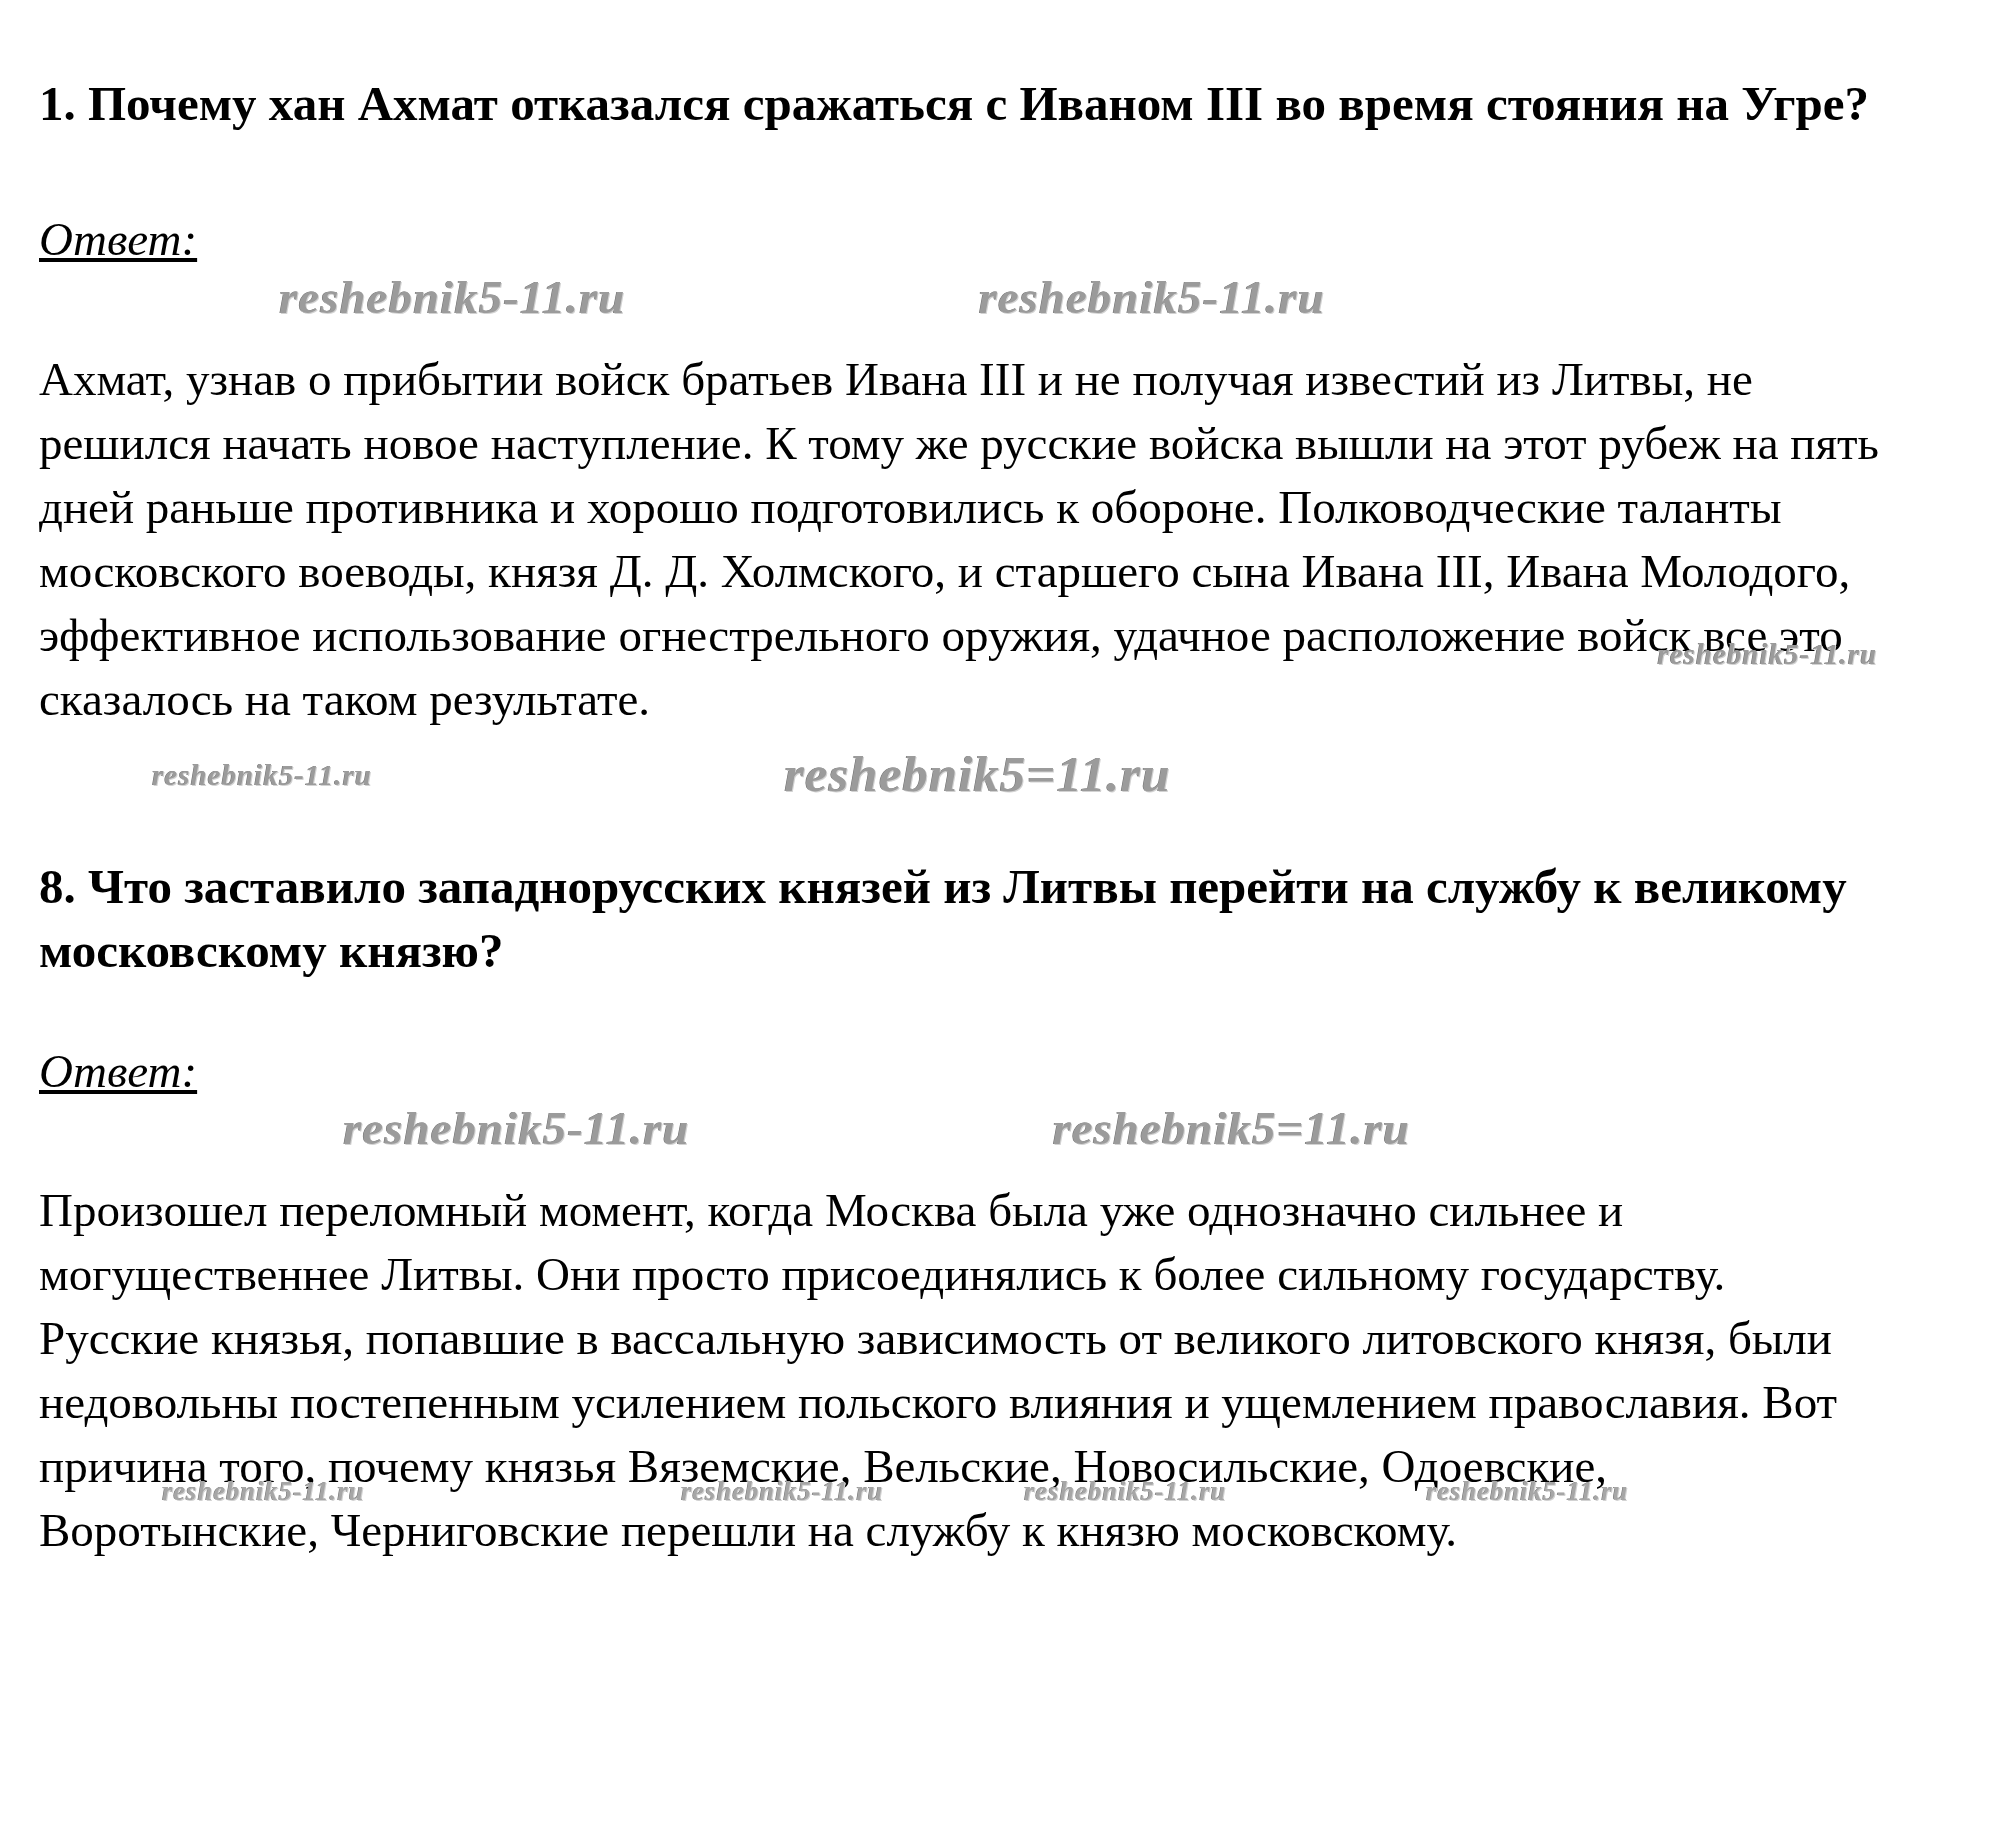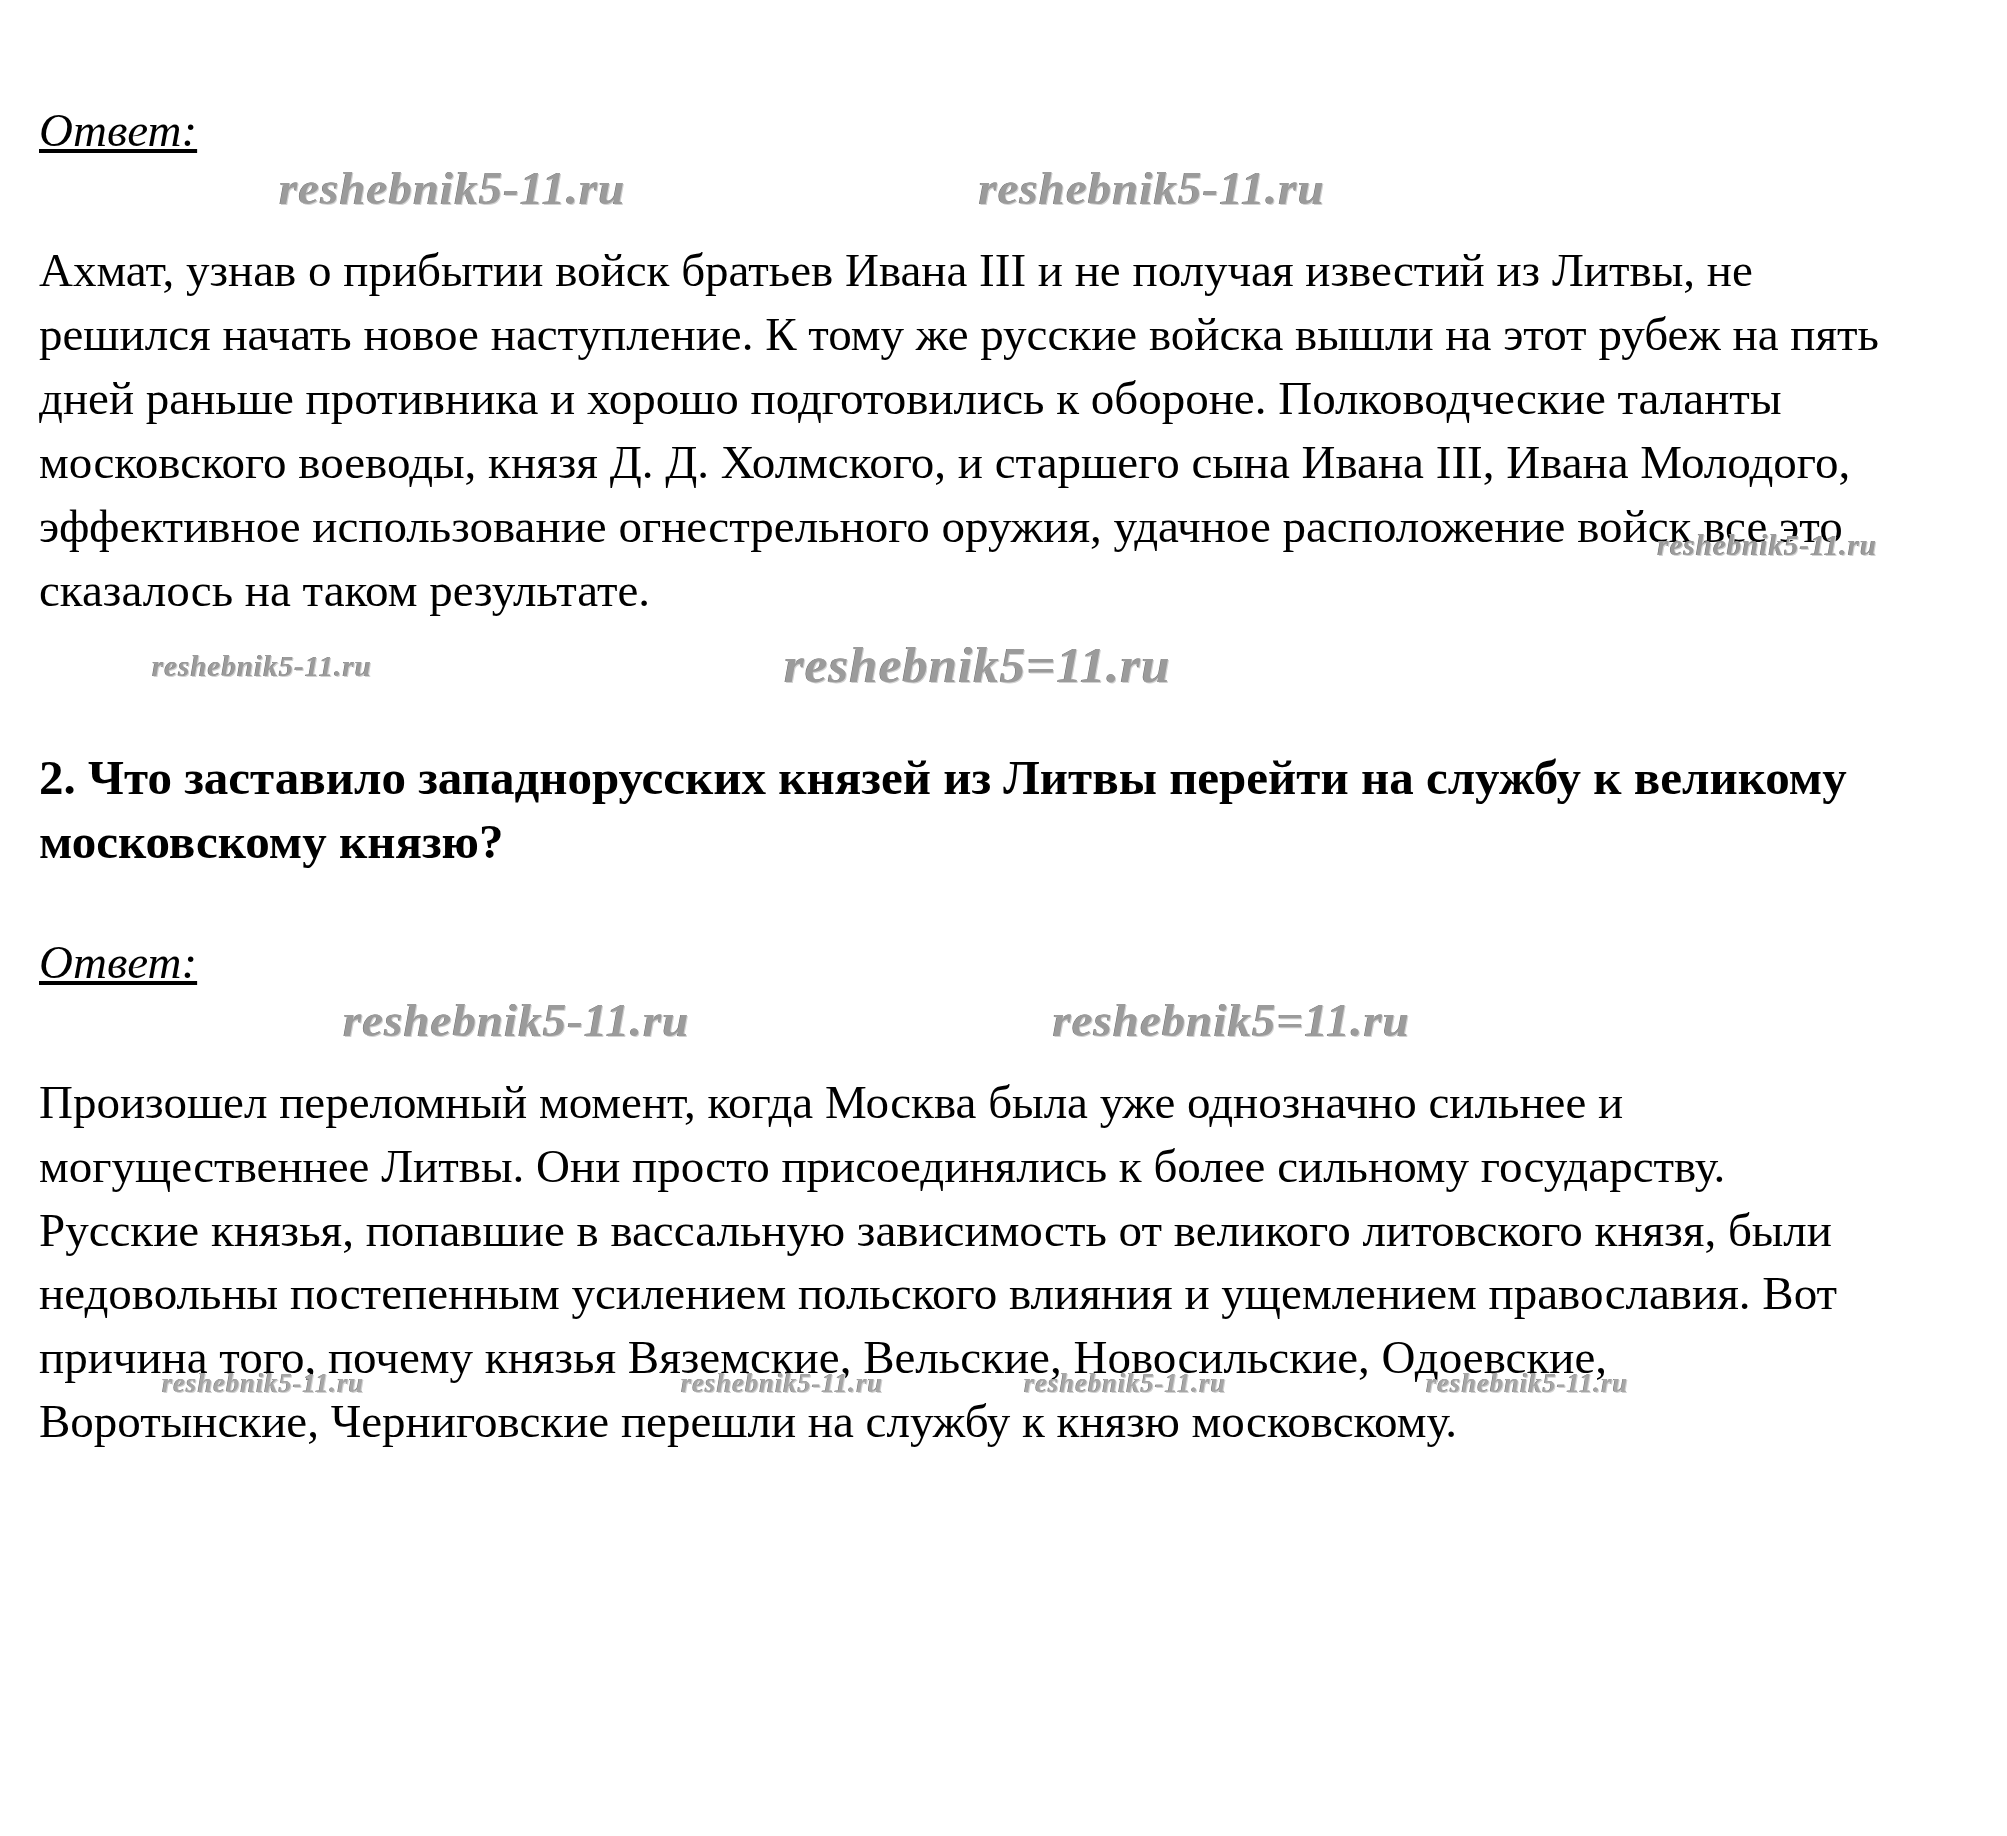--- a/index.html
+++ b/index.html
@@ -92,39 +92,40 @@
   .wm-strip .s2 { position: absolute; left: 642px;  top: 0; }
   .wm-strip .s3 { position: absolute; left: 985px; top: 0; }
   .wm-strip .s4 { position: absolute; left: 1387px; top: 0; }
 </style>
 </head>
 <body>
 
 <div class="page">
 
 
+  <div class="question q1">1. Почему хан Ахмат отказался сражаться с Иваном III во время стояния на Угре?</div>
 
   <div class="answer-label al1">Ответ:</div>
 
   <div class="wm-row">
     <span class="wm wm-lg wm1a">reshebnik5-11.ru</span>
     <span class="wm wm-lg wm1b">reshebnik5-11.ru</span>
   </div>
 
   <div class="answer">
     <span>Ахмат, узнав о прибытии войск братьев Ивана III и не получая известий из Литвы, не решился начать новое наступление. К тому же русские войска вышли на этот рубеж на пять дней раньше противника и хорошо подготовились к обороне. Полководческие таланты московского воеводы, князя Д. Д. Холмского, и старшего сына Ивана III, Ивана Молодого, эффективное использование огнестрельного оружия, удачное расположение войск все это сказалось на таком результате.</span>
     <span class="wm wm-sm wm-right">reshebnik5-11.ru</span>
   </div>
 
   <div class="wm-center">
     <span class="wm wm-sm wm-center-left">reshebnik5-11.ru</span>
     <span class="wm wm-xl wm-center-main">reshebnik5=11.ru</span>
   </div>
 
-  <div class="question q2">2. Что заставило западнорусских князей из Литвы перейти на службу к великому московскому князю?</div>
+  <div class="question q2">8. Что заставило западнорусских князей из Литвы перейти на службу к великому московскому князю?</div>
 
   <div class="answer-label al2">Ответ:</div>
 
   <div class="wm-row">
     <span class="wm wm-lg wm2a">reshebnik5-11.ru</span>
     <span class="wm wm-lg wm2b">reshebnik5=11.ru</span>
   </div>
 
   <div class="answer">
     <span>Произошел переломный момент, когда Москва была уже однозначно сильнее и могущественнее Литвы. Они просто присоединялись к более сильному государству. Русские князья, попавшие в вассальную зависимость от великого литовского князя, были недовольны постепенным усилением польского влияния и ущемлением православия. Вот причина того, почему князья Вяземские, Вельские, Новосильские, Одоевские, Воротынские, Черниговские перешли на службу к князю московскому.</span>

